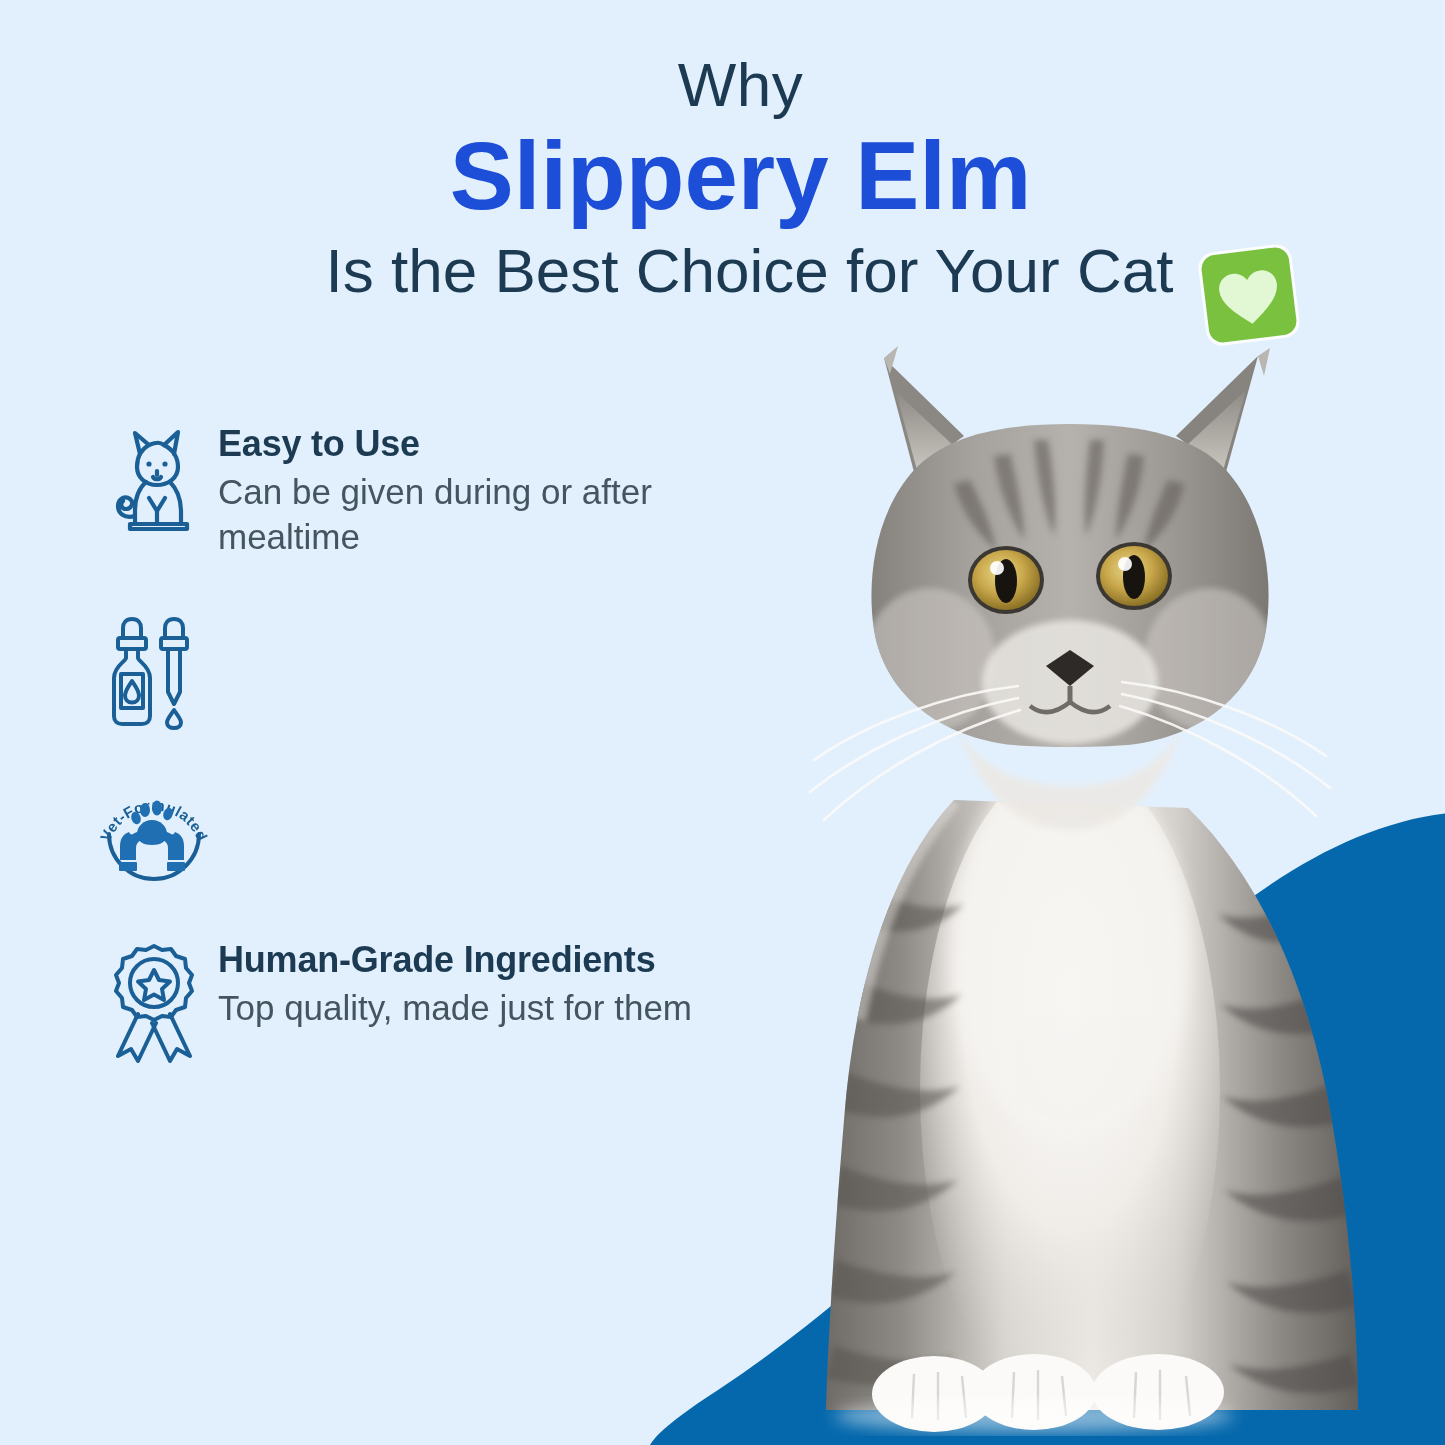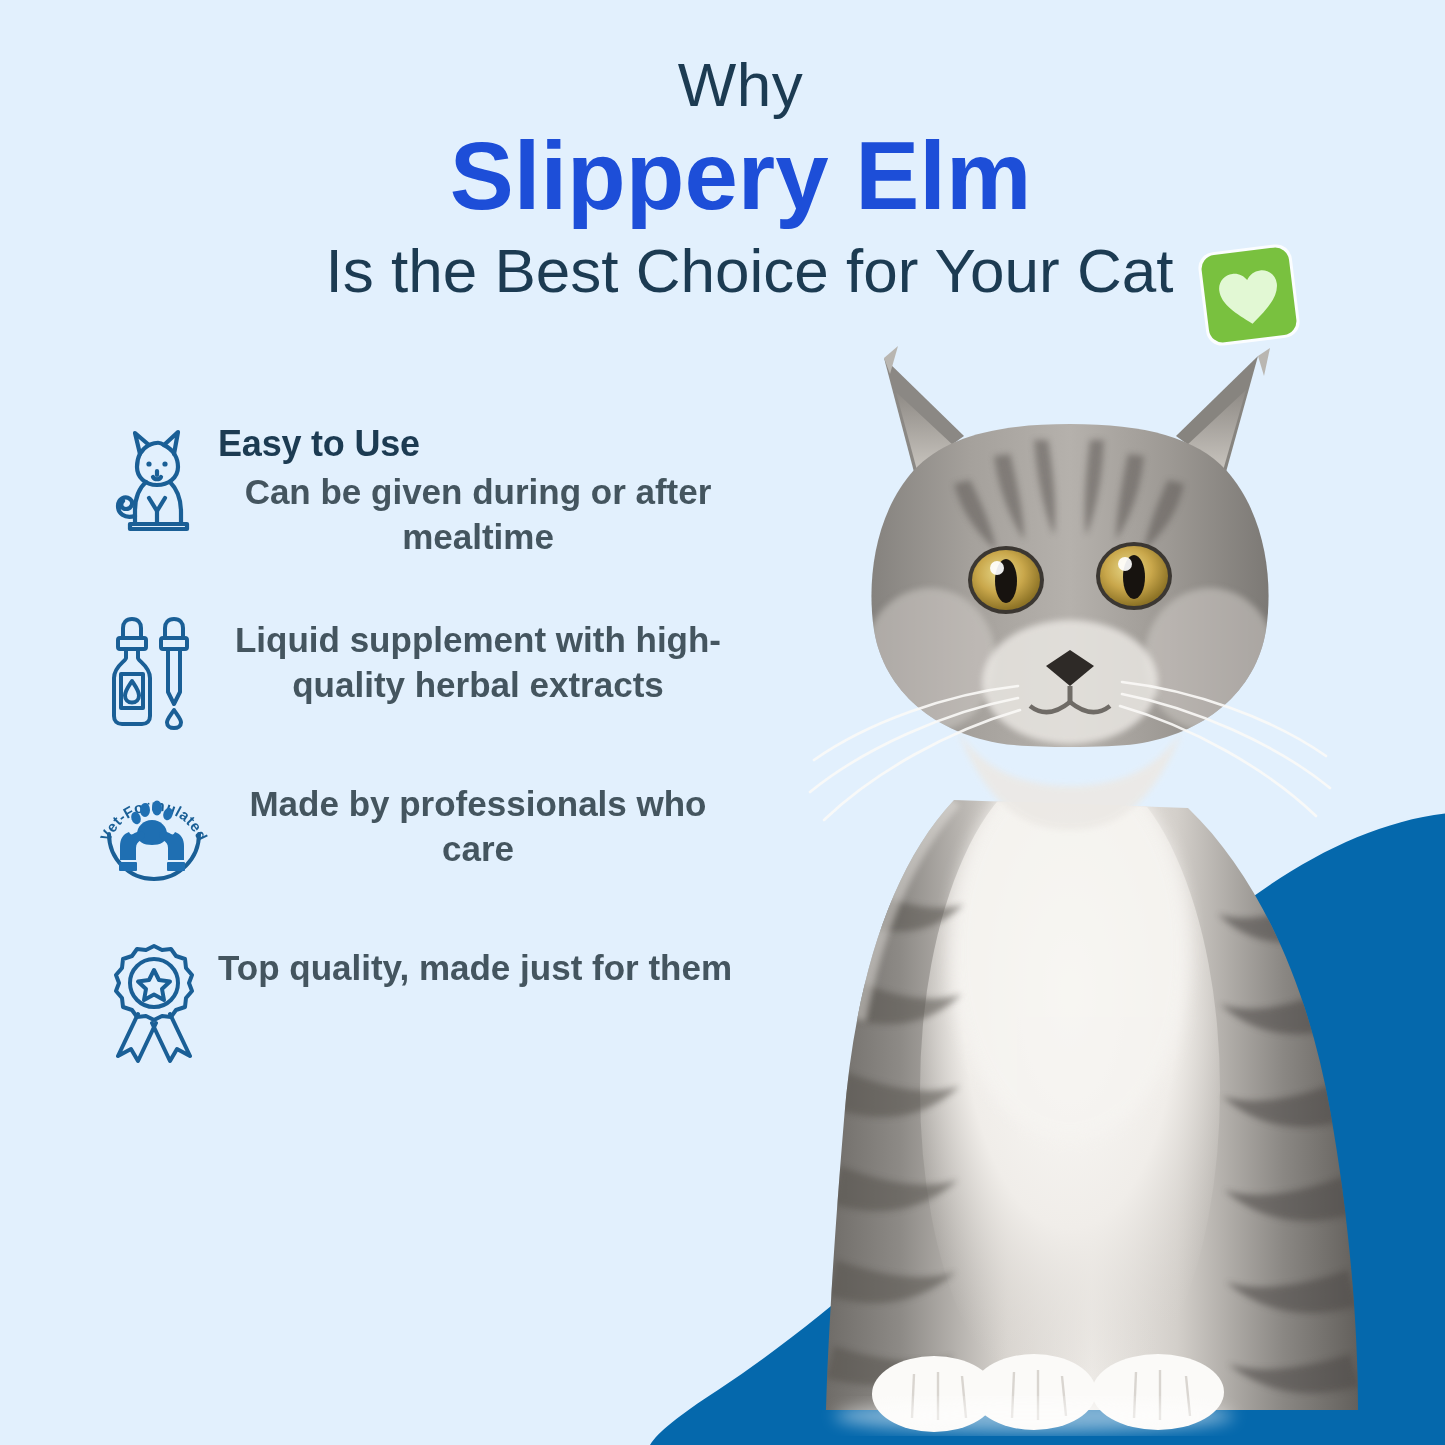--- a/index.html
+++ b/index.html
@@ -56,22 +56,22 @@
     display:flex; align-items:flex-start; justify-content:center;
     padding-top:6px;
   }
   .f-text { padding-top:6px; }
   .f-title {
     font-size:36px; font-weight:700; color:#1c3b52;
     line-height:1.12; letter-spacing:-0.2px;
     white-space:nowrap;
   }
   .f-desc {
-    font-size:35px; font-weight:700; color:#44555f;
-    line-height:1.28; margin-top:6px; max-width:520px;text-align:center;
+    font-size:35px; font-weight:400; color:#44555f;
+    line-height:1.28; margin-top:6px; max-width:520px;
   }
 
   
   #cat { position:absolute; left:700px; top:330px; width:745px; height:1115px; z-index:4; }
 </style>
 </head>
 <body>
 
 <div id="stage">
 
@@ -159,21 +159,20 @@
           <path d="M72 7 C66 7 63 11 63 16 L63 26 L81 26 L81 16 C81 11 78 7 72 7 Z"></path>
           <rect x="59" y="26" width="26" height="11" rx="2"></rect>
 
           <path d="M66 37 L66 80 L72 92 L78 80 L78 37"></path>
 
           <path d="M72 98 C76 104 79 107 79 110.5 C79 114 76 116 72 116
                    C68 116 65 114 65 110.5 C65 107 68 104 72 98 Z"></path>
         </svg>
       </div>
       <div class="f-text">
-        <div class="f-desc">Liquid supplement with high-quality herbal extracts</div>
       </div>
     </div>
 
     <div class="feature">
       <div class="f-icon">
         <svg width="118" height="118" viewBox="0 0 118 118">
           <defs>
             <path id="arcpath" d="M13 72 A47 47 0 0 1 105 72" fill="none"></path>
           </defs>
 
@@ -198,21 +197,20 @@
                      C45 54 41 56 38 58 C36 59 35 58 34 56 Z"></path>
             <path d="M80 56 C86 58 89 63 89 70 L89 84 L73 84 L73 72
                      C73 68 71 66 68 64 C64 62 63 58 66 56
                      C69 54 73 56 76 58 C78 59 79 58 80 56 Z"></path>
             <rect x="24" y="86" width="18" height="9" rx="1"></rect>
             <rect x="72" y="86" width="18" height="9" rx="1"></rect>
           </g>
         </svg>
       </div>
       <div class="f-text">
-        <div class="f-desc">Made by professionals who care</div>
       </div>
     </div>
 
     <div class="feature">
       <div class="f-icon">
         <svg width="108" height="124" viewBox="0 0 108 124" fill="none" stroke="#1a5f96" stroke-width="4" stroke-linecap="round" stroke-linejoin="round">
 
           <path d="M38 74 L18 116 L31 109 L38 121 L56 83"></path>
           <path d="M70 74 L90 116 L77 109 L70 121 L52 83"></path>
 
@@ -220,20 +218,21 @@
                    L62 10 L71 9 L76 16 L85 19 L86 28 L92 35 L89 43 L92 51
                    L86 58 L85 67 L76 70 L71 77 L62 76 L54 80
                    L46 76 L37 77 L32 70 L23 67 L22 58 L16 51 L19 43 L16 35
                    L22 28 L23 19 L32 16 L37 9 L46 10 Z"></path>
           <circle cx="54" cy="43" r="24"></circle>
 
           <path d="M54 30 L59 40 L70 41.5 L62 49 L64 60 L54 54.5 L44 60 L46 49 L38 41.5 L49 40 Z"></path>
         </svg>
       </div>
       <div class="f-text">
+        <div class="f-title">Human-Grade Ingredients</div>
         <div class="f-desc">Top quality, made just for them</div>
       </div>
     </div>
 
   </div>
 
   <svg id="cat" viewBox="0 0 745 1115">
     <defs>
       <linearGradient id="furBody" x1="0" y1="0" x2="1" y2="0">
         <stop offset="0%" stop-color="#6f6c68"></stop>

